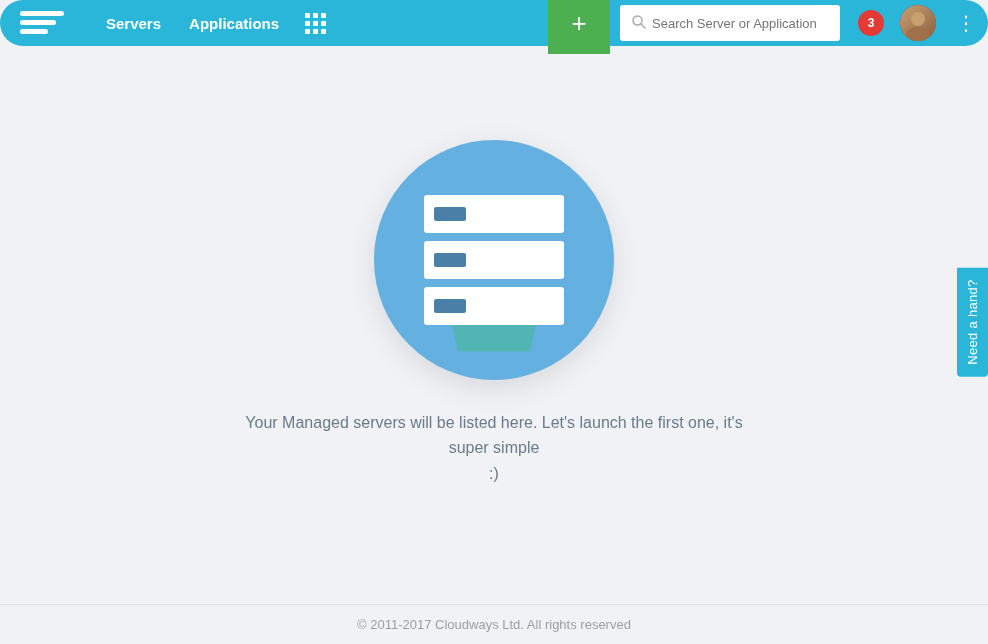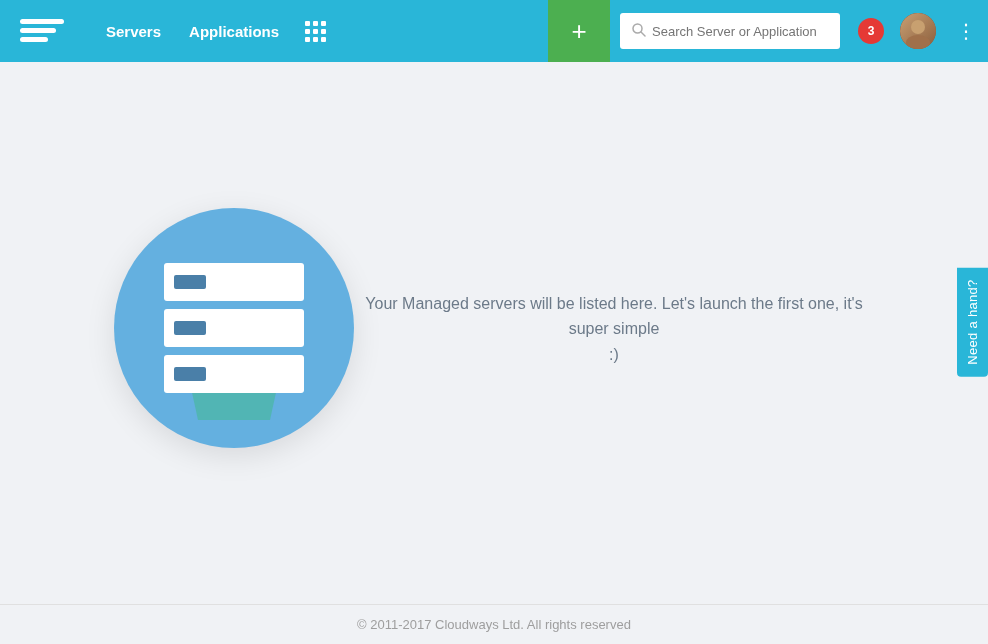--- a/index.html
+++ b/index.html
@@ -10,24 +10,25 @@
       height: 644px;
       overflow: hidden;
       position: relative;
     }
 
     
     .header {
       display: flex;
       align-items: center;
       background: #29b6d8;
-      height: 62px;
+      height: 46px;
       width: 100%;
       position: relative;
       z-index: 10;
+      border-radius: 28px;
     }
 
     .logo-area {
       display: flex;
       align-items: center;
       padding: 0 16px;
     }
 
     .logo-icon {
       width: 52px;
@@ -149,21 +150,21 @@
       padding: 0 12px;
       cursor: pointer;
       display: flex;
       align-items: center;
       height: 62px;
     }
 
     
     .main-content {
       display: flex;
-      flex-direction: row;
+      flex-direction: column;
       align-items: center;
       justify-content: center;
       height: calc(644px - 62px - 40px);
       padding-top: 20px;
     }
 
     
     .server-illustration {
       width: 240px;
       height: 240px;

